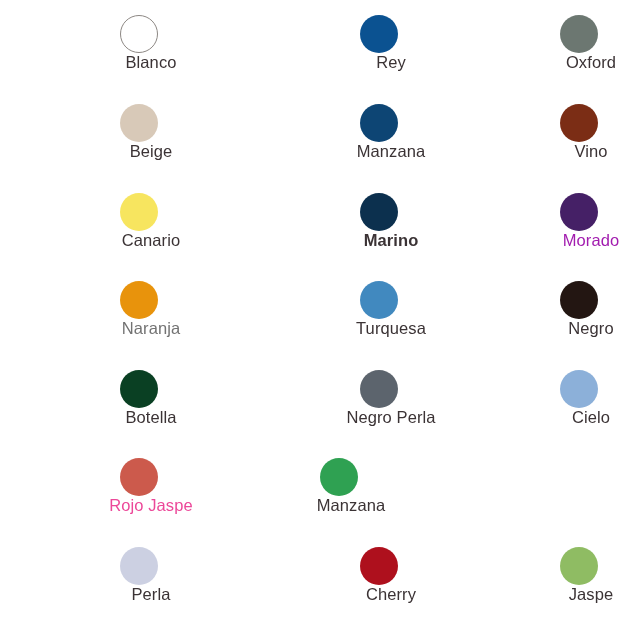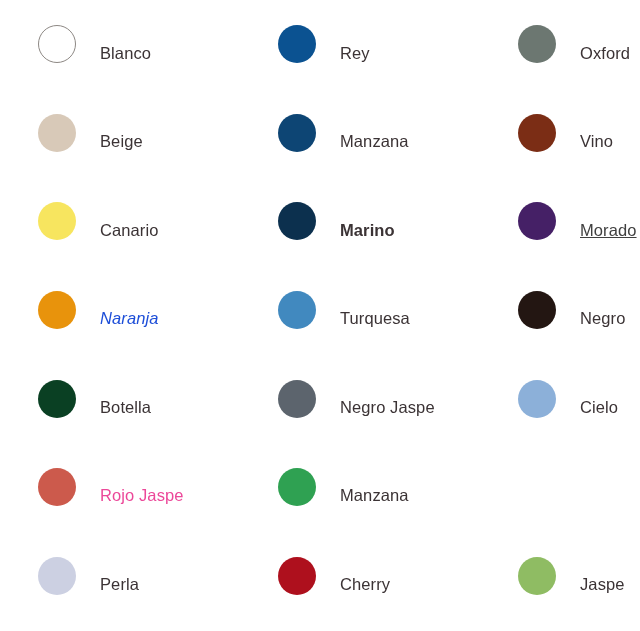--- a/index.html
+++ b/index.html
@@ -24,21 +24,22 @@
 
   .swatch-row {
     display: flex;
     flex-direction: row;
     align-items: center;
     height: 88.6px;
   }
 
   .swatch-cell {
     display: flex;
-    align-items: flex-end;
+    flex-direction: column;
+    align-items: center;
     box-sizing: border-box;
   }
 
   
   .swatch-cell.col-0 { width: 240px; padding-left: 38px; }
   .swatch-cell.col-1 { width: 240px; padding-left: 38px; }
   .swatch-cell.col-2 { width: 160px; padding-left: 38px; }
 
   .swatch-dot {
     width: 38px;
@@ -97,45 +98,45 @@
       <div class="swatch-cell col-0">
         <span class="swatch-dot" style="background: rgb(247, 229, 95);"></span>
         <span class="swatch-label" style="color: rgb(59, 51, 53);">Canario</span>
       </div>
       <div class="swatch-cell col-1">
         <span class="swatch-dot" style="background: rgb(12, 48, 78);"></span>
         <span class="swatch-label" style="color: rgb(59, 51, 53); font-weight: bold;">Marino</span>
       </div>
       <div class="swatch-cell col-2">
         <span class="swatch-dot" style="background: rgb(69, 32, 102);"></span>
-        <span class="swatch-label" style="color: #404040; text-decoration: underline;">Morado</span>
+        <span class="swatch-label" style="color: #a21caf;">Morado</span>
       </div>
     </div>
     <div class="swatch-row">
       <div class="swatch-cell col-0">
         <span class="swatch-dot" style="background: rgb(232, 147, 12);"></span>
-        <span class="swatch-label" style="color: #1d4ed8; font-style: italic;">Naranja</span>
+        <span class="swatch-label" style="color: #737373;">Naranja</span>
       </div>
       <div class="swatch-cell col-1">
         <span class="swatch-dot" style="background: rgb(65, 137, 191);"></span>
         <span class="swatch-label" style="color: rgb(59, 51, 53);">Turquesa</span>
       </div>
       <div class="swatch-cell col-2">
         <span class="swatch-dot" style="background: rgb(35, 22, 18);"></span>
         <span class="swatch-label" style="color: rgb(59, 51, 53);">Negro</span>
       </div>
     </div>
     <div class="swatch-row">
       <div class="swatch-cell col-0">
         <span class="swatch-dot" style="background: rgb(10, 64, 35);"></span>
         <span class="swatch-label" style="color: rgb(59, 51, 53);">Botella</span>
       </div>
       <div class="swatch-cell col-1">
         <span class="swatch-dot" style="background: rgb(92, 100, 109);"></span>
-        <span class="swatch-label" style="color: rgb(59, 51, 53);">Negro Jaspe</span>
+        <span class="swatch-label" style="color: rgb(59, 51, 53);">Negro Perla</span>
       </div>
       <div class="swatch-cell col-2">
         <span class="swatch-dot" style="background: rgb(140, 176, 217);"></span>
         <span class="swatch-label" style="color: rgb(59, 51, 53);">Cielo</span>
       </div>
     </div>
     <div class="swatch-row">
       <div class="swatch-cell col-1">
         <span class="swatch-dot" style="background: rgb(204, 90, 76);"></span>
         <span class="swatch-label" style="color: #ec4899;">Rojo Jaspe</span>

